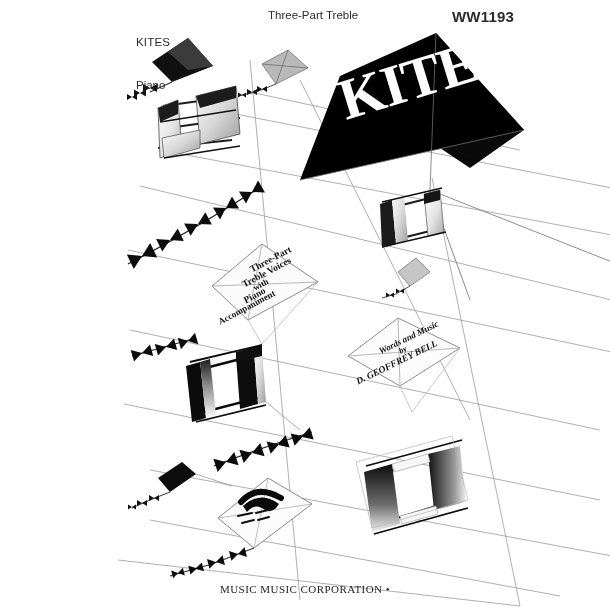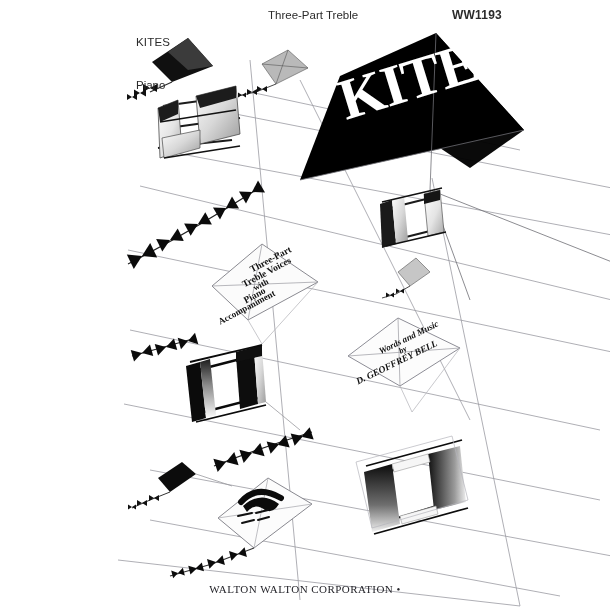--- a/index.html
+++ b/index.html
@@ -38,21 +38,21 @@
   }
   #hdr-left .l1 { letter-spacing: .2px; }
   #hdr-center {
     left: 268px;
     top: 8px;
     font-size: 11.5px;
   }
   #hdr-right {
     left: 452px;
     top: 8px;
-    font-size: 12px;
+    font-size: 15px;
     font-weight: bold;
     letter-spacing: .2px;
   }
   
   #footer {
     position: absolute;
     left: 0;
     right: 0;
     top: 583px;
     text-align: center;
@@ -381,15 +381,15 @@
 
   <div class="hdr" id="hdr-left">
     <div class="l1">KITES</div>
     <div class="l2">Piano</div>
   </div>
 
   <div class="hdr" id="hdr-center">Three-Part Treble</div>
 
   <div class="hdr" id="hdr-right">WW1193</div>
 
-  <div id="footer">WALTON WALTON CORPORATION •</div>
+  <div id="footer">MUSIC MUSIC CORPORATION •</div>
 
 </div>
 
 </body></html>

